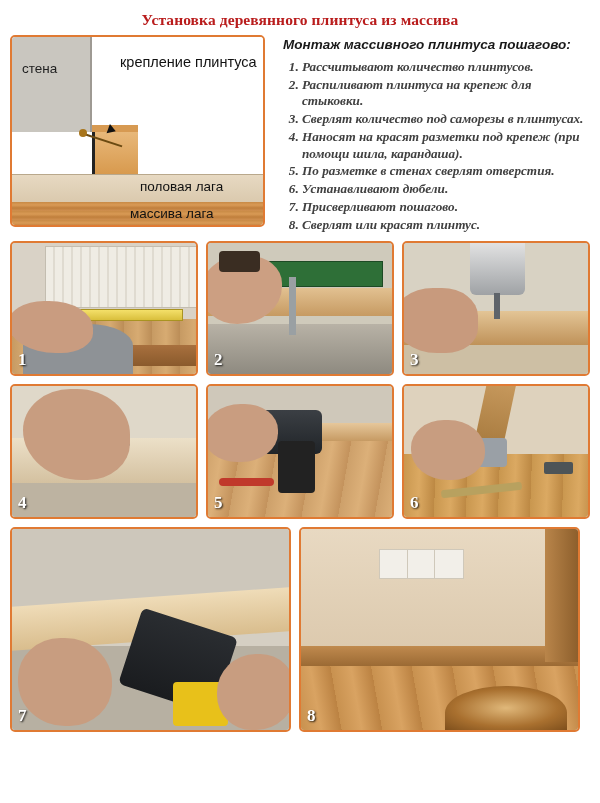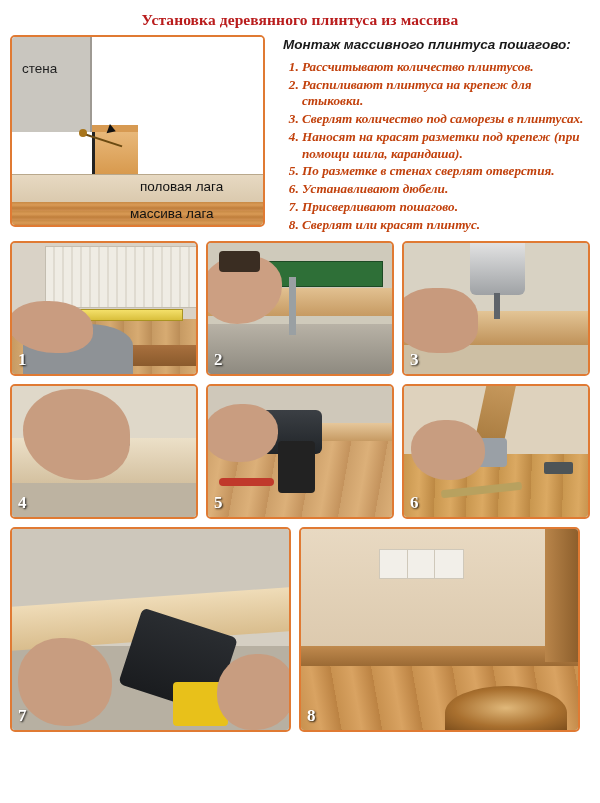--- a/index.html
+++ b/index.html
@@ -175,21 +175,21 @@
     color: #1a1a1a;
     margin-bottom: 7px;
   }
   ol.steps-list {
     margin: 0;
     padding-left: 19px;
     font-family: "Liberation Serif", serif;
     font-style: italic;
     font-weight: bold;
     font-size: 13.2px;
-    color: #c2410c;
+    color: #404040;
     line-height: 16.4px;
   }
   ol.steps-list li {
     margin-bottom: 1.5px;
   }
   
   .grid {
     padding: 6px 10px 10px 10px;
     display: flex;
     flex-direction: column;
@@ -341,20 +341,21 @@
 <div class="page">
 
   <div class="title">Установка деревянного плинтуса из массива</div>
 
   <div class="top-block">
 
     <div class="diagram">
       <div class="d-white"></div>
       <div class="d-wall"></div>
       <div class="d-wall-label">стена</div>
+      <div class="d-title">крепление плинтуса</div>
       <div class="d-left-wood"></div>
       <div class="d-vert-wood"></div>
       <div class="d-skirt-top"></div>
       <div class="d-skirt"></div>
       <div class="d-screw"></div>
       <div class="d-screw-head"></div>
       <div class="d-arrow"></div>
       <div class="d-board"></div>
       <div class="d-board-label">половая лага</div>
       <div class="d-lag"></div>

